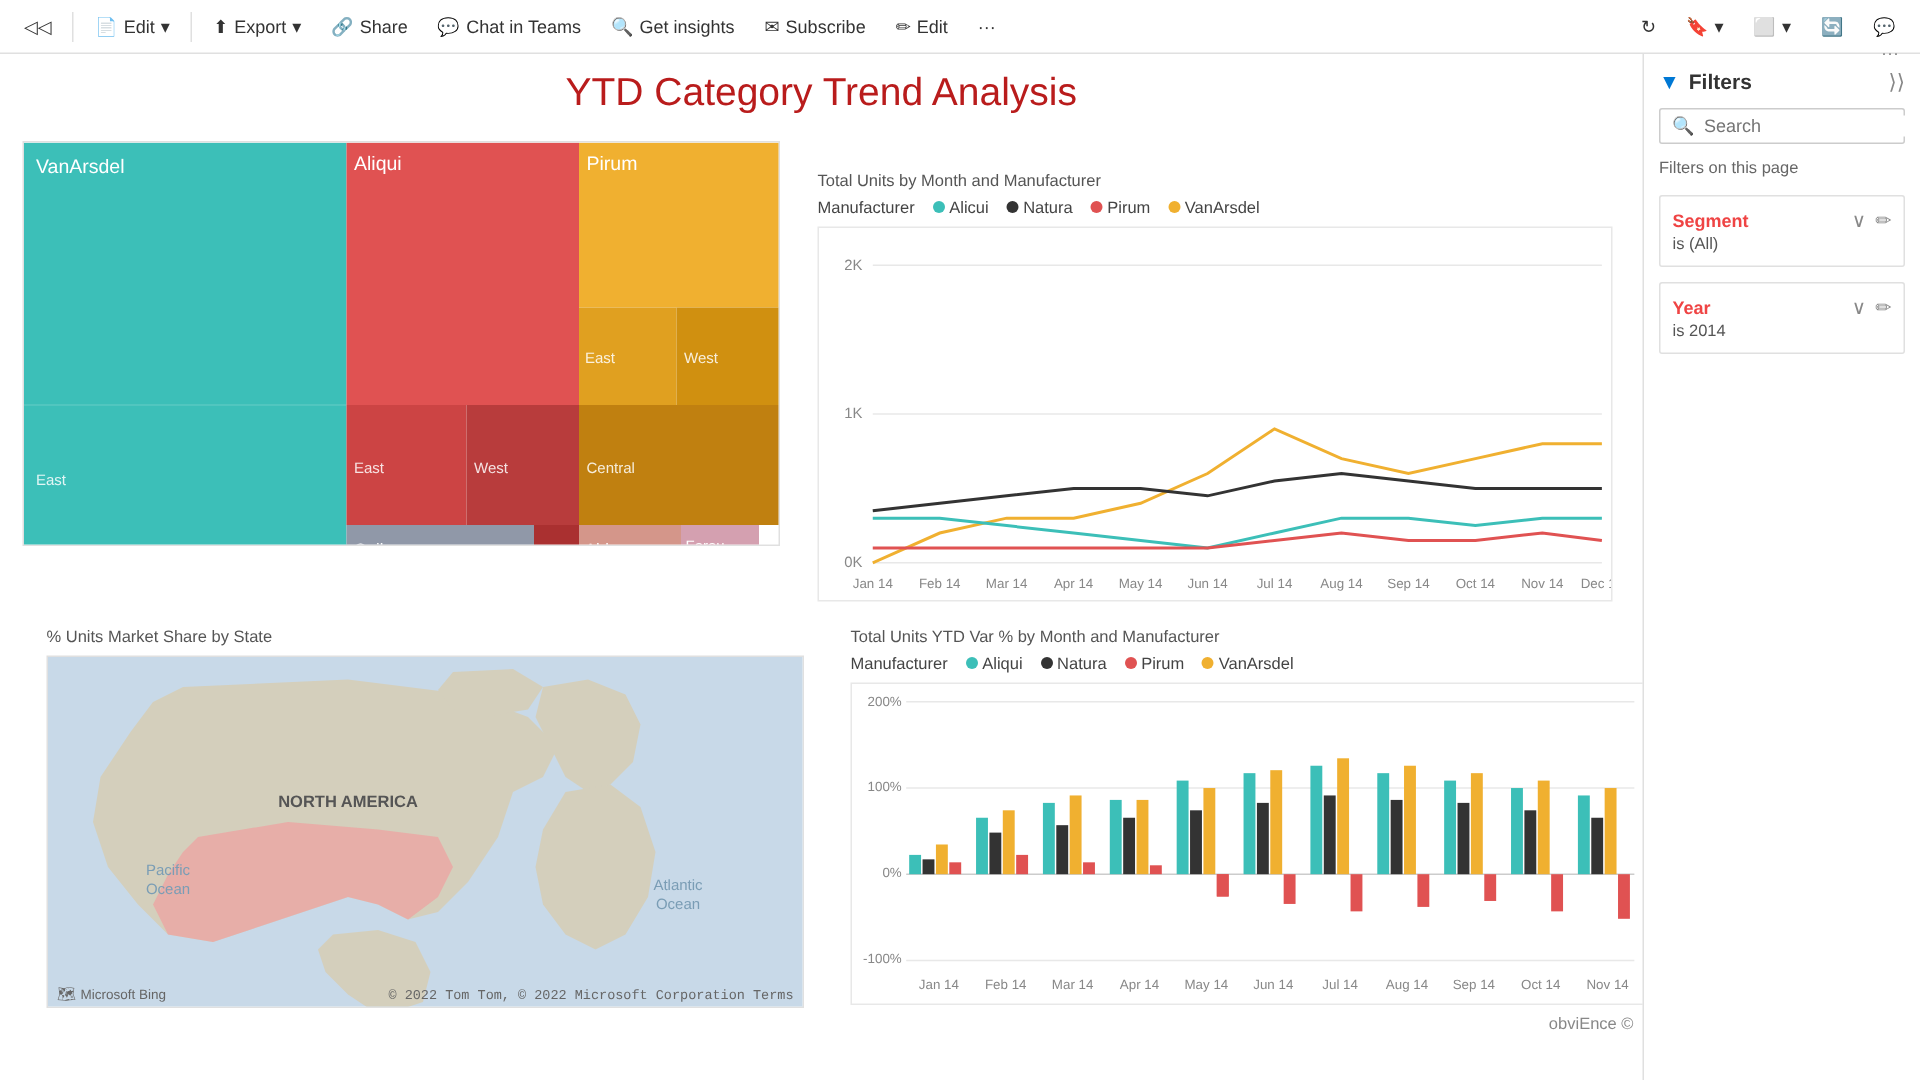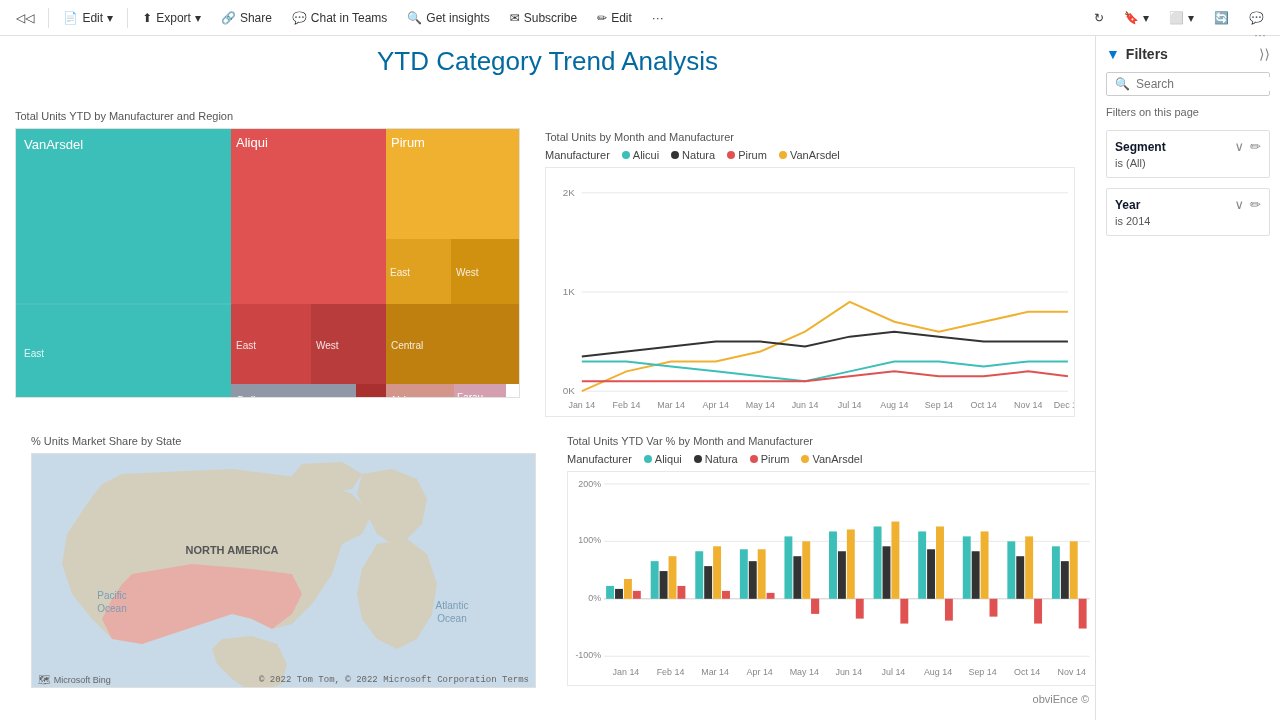--- a/index.html
+++ b/index.html
@@ -18,21 +18,21 @@
     }
     .toolbar-separator { width: 1px; height: 20px; background: #e0e0e0; margin: 0 2px; }
 
     
     .main-layout { display: flex; height: calc(720px - 36px); }
 
     
     .content-area { flex: 1; overflow-y: auto; padding: 10px 15px; }
 
     
-    .page-title { text-align: center; font-size: 26px; font-weight: 300; color: #0369a1; margin-bottom: 33px; }
+    .page-title { text-align: center; font-size: 26px; font-weight: 300; color: #b91c1c; margin-bottom: 17px; }
 
     
     .charts-grid-top { display: grid; grid-template-columns: 515px 1fr; gap: 15px; margin-bottom: 15px; }
     .charts-grid-bottom { display: grid; grid-template-columns: 515px 1fr; gap: 21px; margin-left: 16px; }
 
     .chart-container { position: relative; }
     .chart-label { font-size: 11px; color: #555; margin-bottom: 6px; }
 
     
     .treemap { width: 505px; height: 270px; position: relative; overflow: hidden; border: 1px solid #e0e0e0; }
@@ -60,21 +60,21 @@
       display: flex; align-items: center; border: 1px solid #ccc;
       border-radius: 2px; padding: 4px 8px; gap: 6px; background: #fff;
     }
     .search-box input { border: none; outline: none; font-size: 12px; flex: 1; color: #333; }
     .filters-section-label { font-size: 11px; color: #666; margin-bottom: 2px; }
     .filter-card {
       border: 1px solid #e0e0e0; padding: 8px; border-radius: 2px;
       background: #fff; position: relative;
     }
     .filter-card-header { display: flex; align-items: center; justify-content: space-between; }
-    .filter-card-title { font-size: 12px; font-weight: 600; color: #0f172a; }
+    .filter-card-title { font-size: 12px; font-weight: 600; color: #ef4444; }
     .filter-card-controls { display: flex; gap: 6px; align-items: center; }
     .filter-card-value { font-size: 11px; color: #555; margin-top: 3px; }
     .filter-ctrl { color: #888; cursor: pointer; font-size: 13px; }
 
     
     .bing-attr { position: absolute; bottom: 2px; left: 6px; font-size: 9px; color: #666; display: flex; align-items: center; gap: 3px; }
     .copyright-text { position: absolute; bottom: 2px; right: 6px; font-size: 9px; color: #666; font-family: Liberation Mono, monospace; }
 
     
     .powerbi-attr { text-align: right; font-size: 11px; color: #888; padding: 4px 8px; }
@@ -147,21 +147,20 @@
 </div>
 
 <div class="main-layout">
 
   <div class="content-area">
     <h1 class="page-title">YTD Category Trend Analysis</h1>
 
     <div class="charts-grid-top">
 
       <div class="chart-container">
-        <div class="chart-label">Total Units YTD by Manufacturer and Region</div>
         <div class="treemap">
           <svg width="505" height="430" viewBox="0 0 505 430">
 
             <rect x="0" y="0" width="215" height="315" fill="#3cbfb8"></rect>
             <text x="8" y="20" fill="white" font-size="13" font-weight="500">VanArsdel</text>
             <text x="8" y="228" fill="rgba(255,255,255,0.85)" font-size="10">East</text>
             <line x1="0" y1="175" x2="215" y2="175" stroke="rgba(255,255,255,0.3)" stroke-width="0.5"></line>
 
             <rect x="130" y="280" width="85" height="35" fill="#2eb0aa"></rect>
             <text x="133" y="302" fill="rgba(255,255,255,0.85)" font-size="10">West</text>

